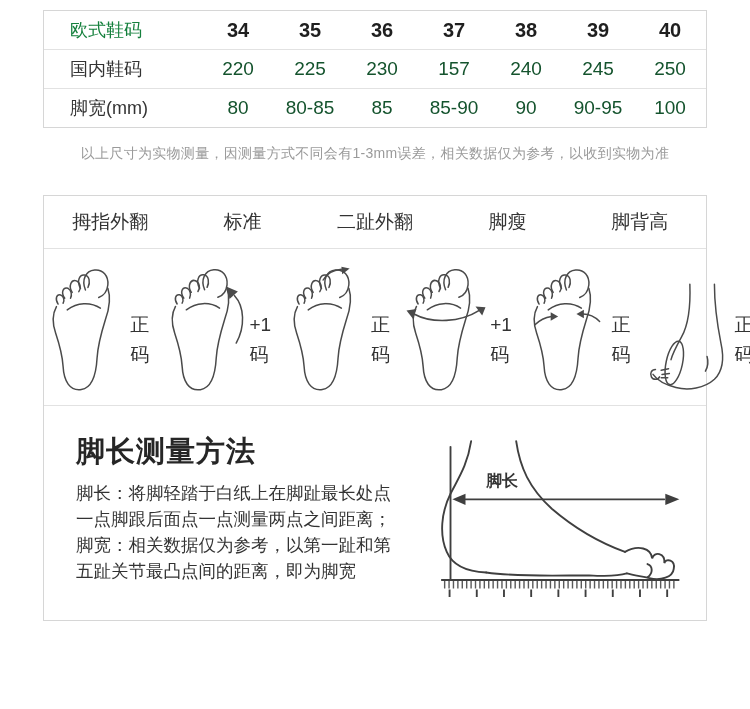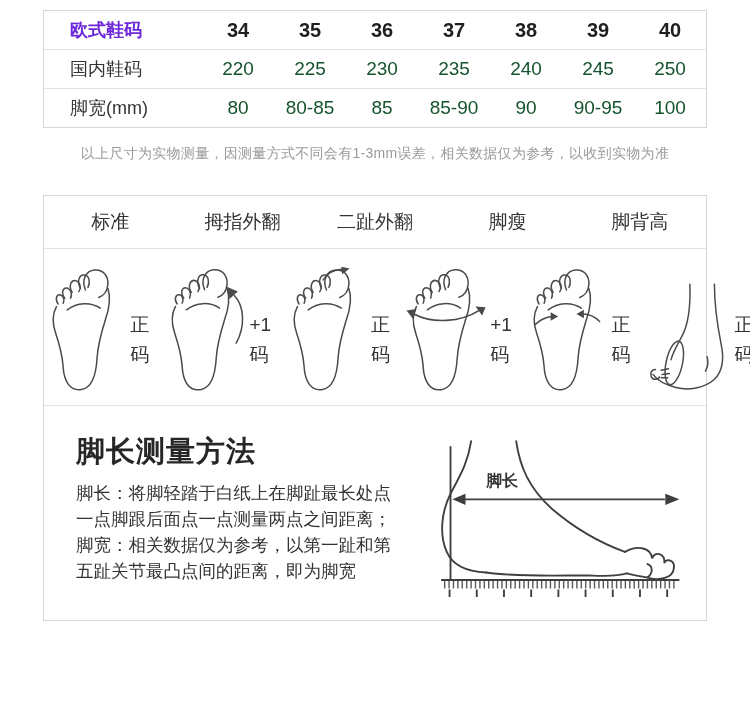--- a/index.html
+++ b/index.html
@@ -6,21 +6,21 @@
   body{
     width:750px;height:709px;background:#ffffff;overflow:hidden;
     font-family:"Liberation Sans","DejaVu Sans",sans-serif;color:#333;
   }
   
   .size-table{width:662px;margin:10px auto 0;border:1px solid #d6d6d6;}
   .t-row{display:flex;align-items:center;height:38px;}
   .t-row + .t-row{border-top:1px solid #e2e2e2;}
   .t-label{width:132px;padding-left:26px;font-size:18px;color:#333;white-space:nowrap;}
   .t-val{flex:1;text-align:center;font-size:19px;color:#14532d;}
-  .t-row.head .t-label{font-weight:700;color:#6d28d9;}
+  .t-row.head .t-label{font-weight:400;color:#15803d;}
   .t-row.head .t-val{font-weight:700;font-size:20px;color:#1f1f1f;}
   
   .disclaimer{margin-top:17px;text-align:center;font-size:14px;color:#9a9a9a;letter-spacing:.3px;}
   
   .panel{width:662px;margin:32px auto 0;border:1px solid #d6d6d6;}
   .types-header{display:flex;align-items:center;height:52px;border-bottom:1px solid #e2e2e2;}
   .types-header .th{flex:1;text-align:center;font-size:19px;color:#333;font-weight:500;white-space:nowrap;}
   .types-body{display:flex;padding-top:8px;}
   .type-col{flex:1;display:flex;flex-direction:row;align-items:center;}
   .type-col svg{display:block;}
@@ -60,21 +60,21 @@
     <div class="t-val">37</div>
     <div class="t-val">38</div>
     <div class="t-val">39</div>
     <div class="t-val">40</div>
   </div>
   <div class="t-row">
     <div class="t-label">国内鞋码</div>
     <div class="t-val">220</div>
     <div class="t-val">225</div>
     <div class="t-val">230</div>
-    <div class="t-val">235</div>
+    <div class="t-val">157</div>
     <div class="t-val">240</div>
     <div class="t-val">245</div>
     <div class="t-val">250</div>
   </div>
   <div class="t-row">
     <div class="t-label">脚宽(mm)</div>
     <div class="t-val">80</div>
     <div class="t-val">80-85</div>
     <div class="t-val">85</div>
     <div class="t-val">85-90</div>
@@ -82,22 +82,22 @@
     <div class="t-val">90-95</div>
     <div class="t-val">100</div>
   </div>
 </div>
 
 <div class="disclaimer">以上尺寸为实物测量，因测量方式不同会有1-3mm误差，相关数据仅为参考，以收到实物为准</div>
 
 <div class="panel">
 
   <div class="types-header">
+    <div class="th">拇指外翻</div>
     <div class="th">标准</div>
-    <div class="th">拇指外翻</div>
     <div class="th">二趾外翻</div>
     <div class="th">脚瘦</div>
     <div class="th">脚背高</div>
   </div>
 
   <div class="types-body">
 
     <div class="type-col">
       <svg width="100" height="148" viewBox="0 0 104 155">
         <use href="#foot-top"></use>

